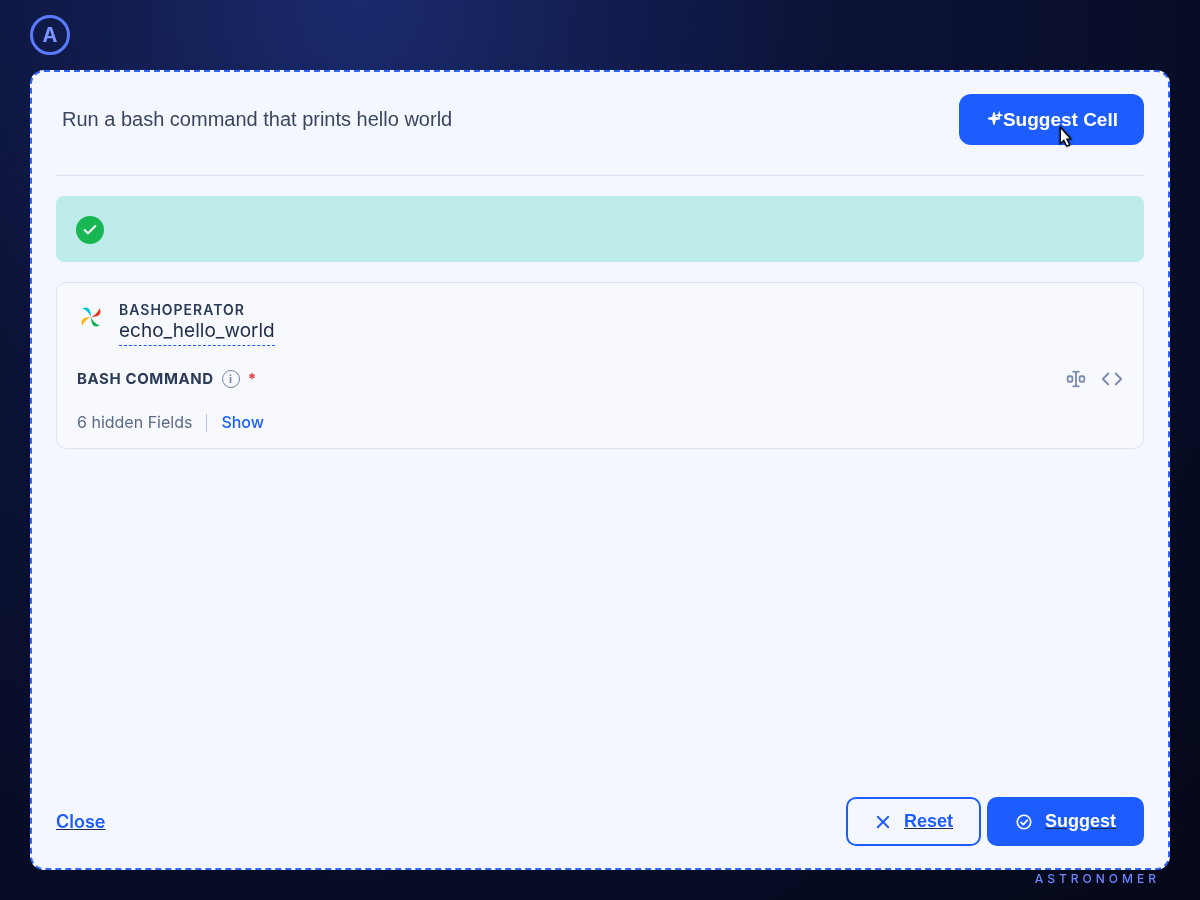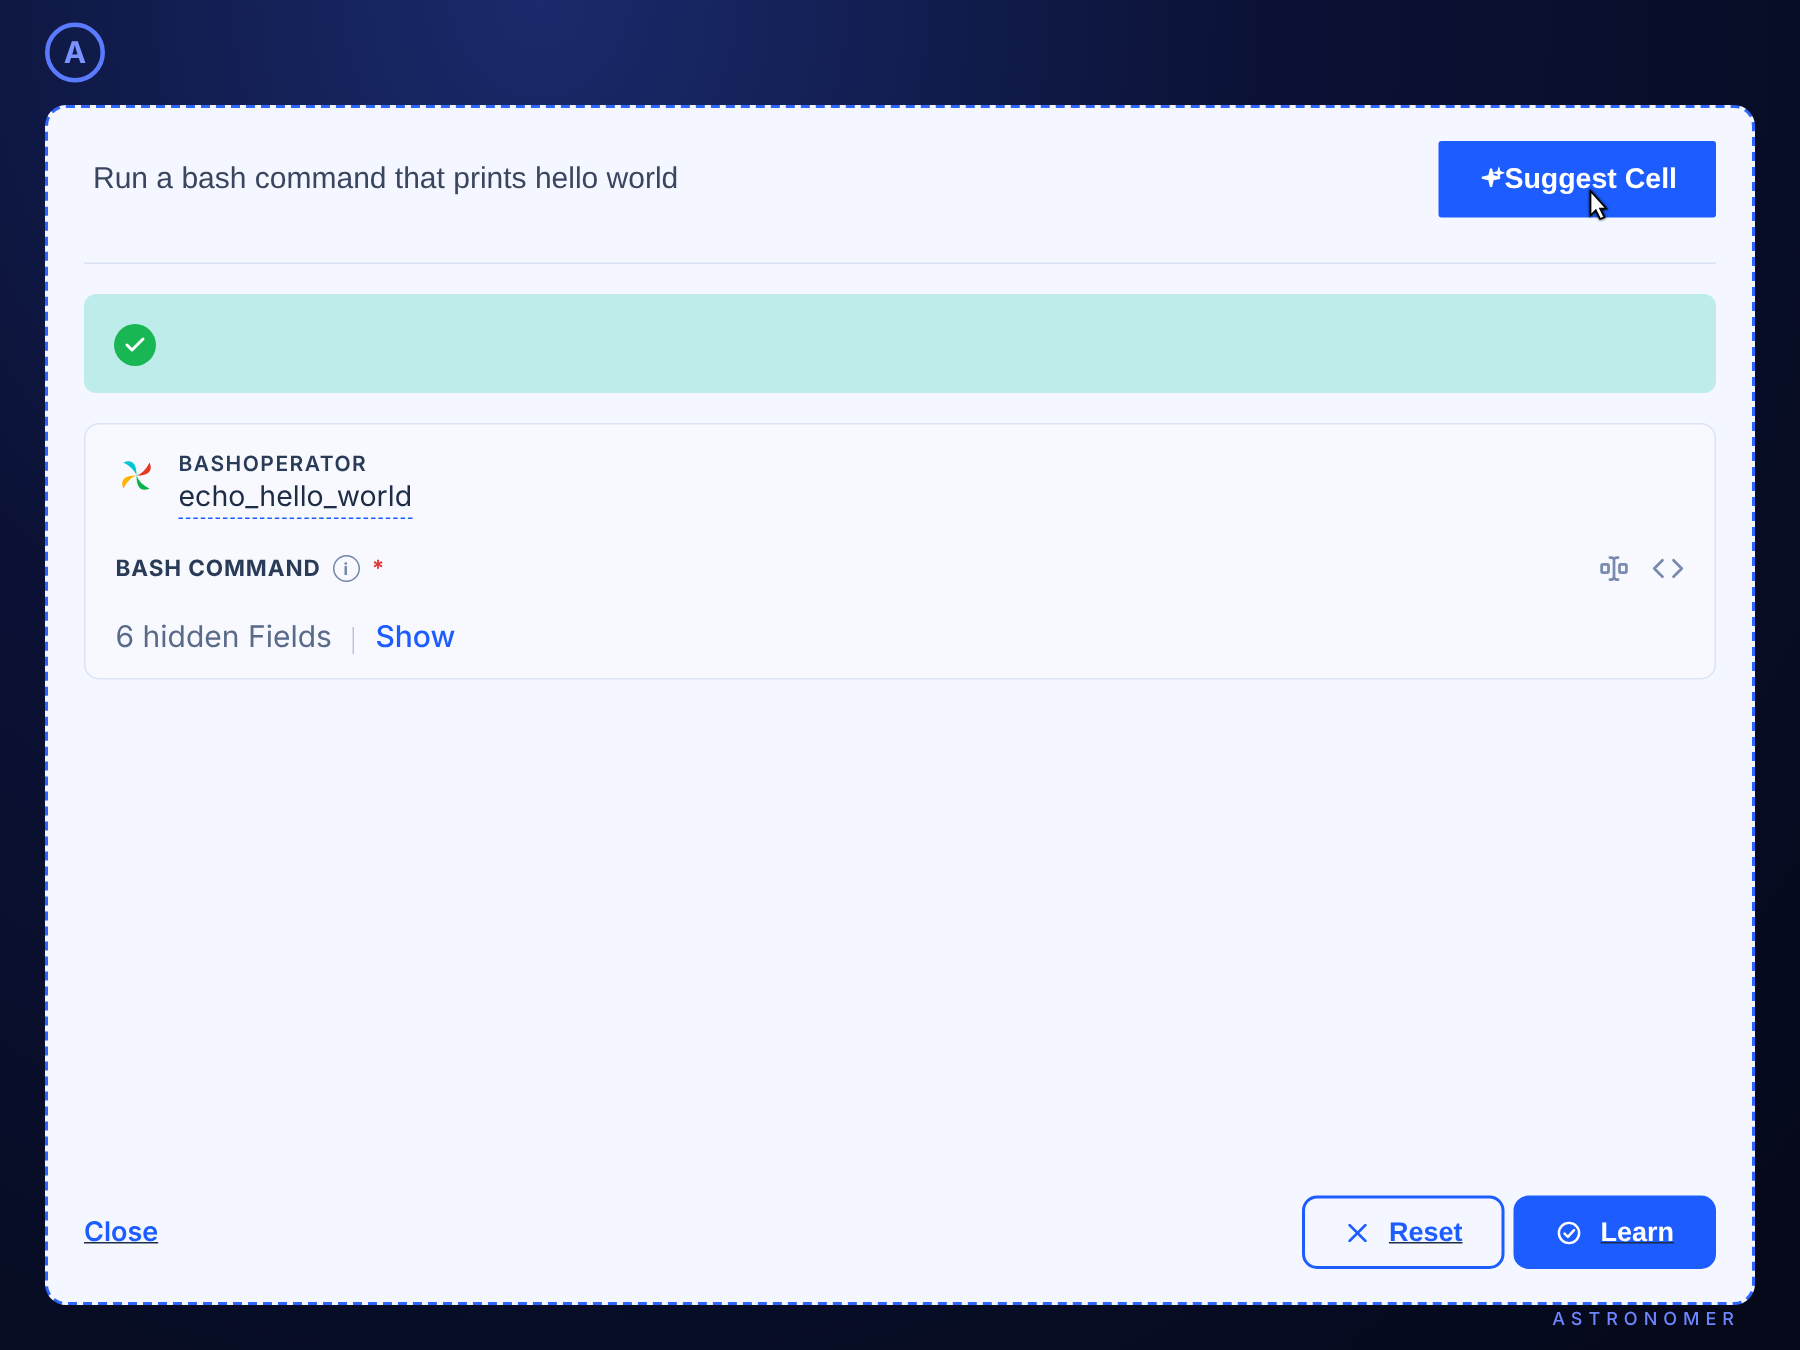--- a/index.html
+++ b/index.html
@@ -55,21 +55,21 @@
     background: transparent;
     font-size: 20px;
     color: #3a4660;
     padding: 14px 6px;
     outline: none;
   }
   .suggest-btn {
     background: #1d5dff;
     color: #fff;
     border: none;
-    border-radius: 2px;
+    border-radius: 12px;
     padding: 0 26px;
     font-size: 19px;
     font-weight: 600;
     display: flex;
     align-items: center;
     cursor: pointer;
     position: relative;
   }
   .sparkle-icon {
     width: 18px; height: 18px;
@@ -185,21 +185,21 @@
     font-size: 17px;
     color: #5a6a89;
     padding: 2px 4px;
   }
 
   .hidden-fields {
     display: flex;
     align-items: flex-end;
     gap: 14px;
     color: #5a6a89;
-    font-size: 20px;
+    font-size: 16px;
   }
   .hidden-fields .sep {
     width: 1px; height: 18px; background: #b9c5df;
   }
   .hidden-fields a { color: #1d5dff; text-decoration: none; font-weight: 500; }
 
   
   .footer {
     margin-top: auto;
     display: flex;
@@ -346,20 +346,20 @@
         </span>
         <span>Reset</span>
       </button>
       <button class="pill-btn accept-btn">
         <span class="pill-icon">
           <svg viewBox="0 0 24 24" fill="none" stroke="currentColor" stroke-width="2.2" stroke-linecap="round" stroke-linejoin="round">
             <circle cx="12" cy="12" r="9"></circle>
             <polyline points="8 12.5 11 15.5 16.5 9.5"></polyline>
           </svg>
         </span>
-        <span>Learn</span>
+        <span>Suggest</span>
       </button>
     </div>
   </div>
 
 </div>
 
 <div class="brand-footer">ASTRONOMER</div>
 
 </body></html>

